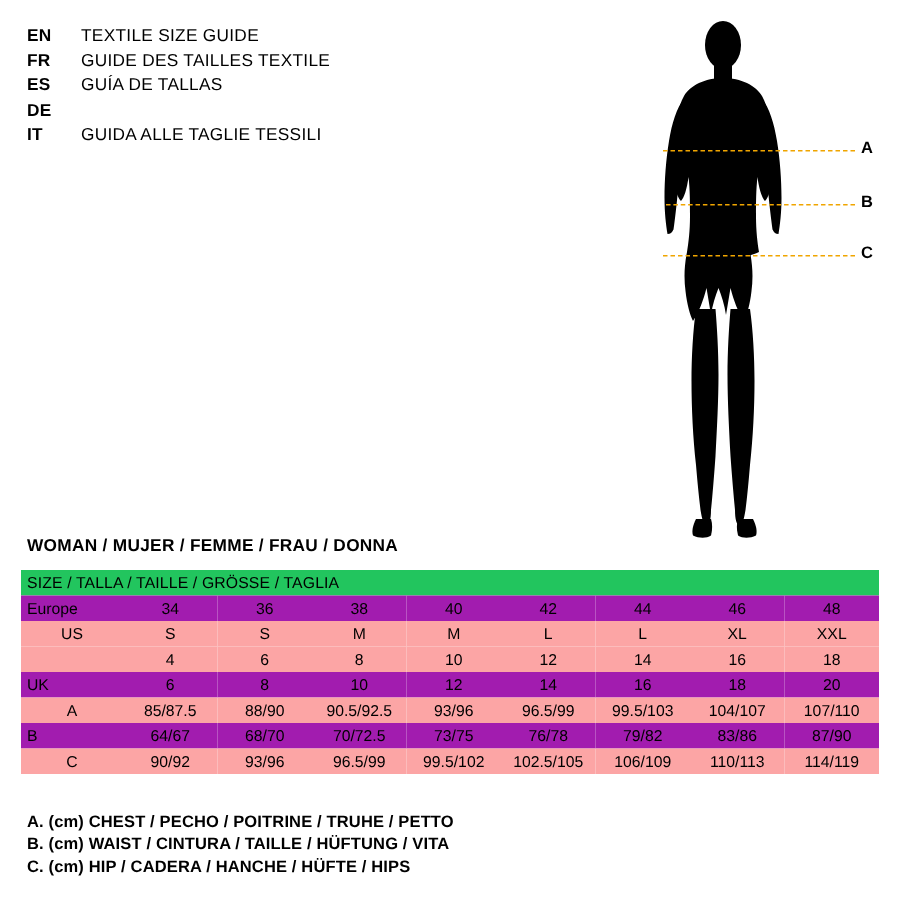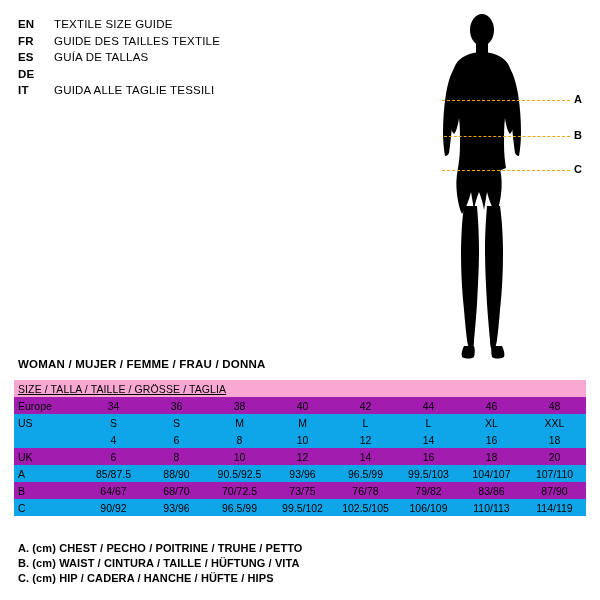--- a/index.html
+++ b/index.html
@@ -92,29 +92,28 @@
     font-size: 10.5px;
     table-layout: fixed;
   }
   table.size-table td {
     height: 17px;
     padding: 0 4px;
     vertical-align: middle;
     white-space: nowrap;
   }
   .row-header td {
-    background: #f9a8d4;
+    background: #22c55e;
     font-size: 10.5px;
     font-weight: 400;
     text-align: left;
     letter-spacing: 0.1px;
     height: 18px;
-    text-decoration: underline;
-  }
-  .row-alt td { background: #0ea5e9; }
+  }
+  .row-alt td { background: #fca5a5; text-align: center; }
   .row-plain td { background: #a21caf; }
   .cell-label {
     text-align: left;
     width: 68px;
   }
   .cell-val { text-align: center; }
 
   
   .notes {
     position: absolute;

